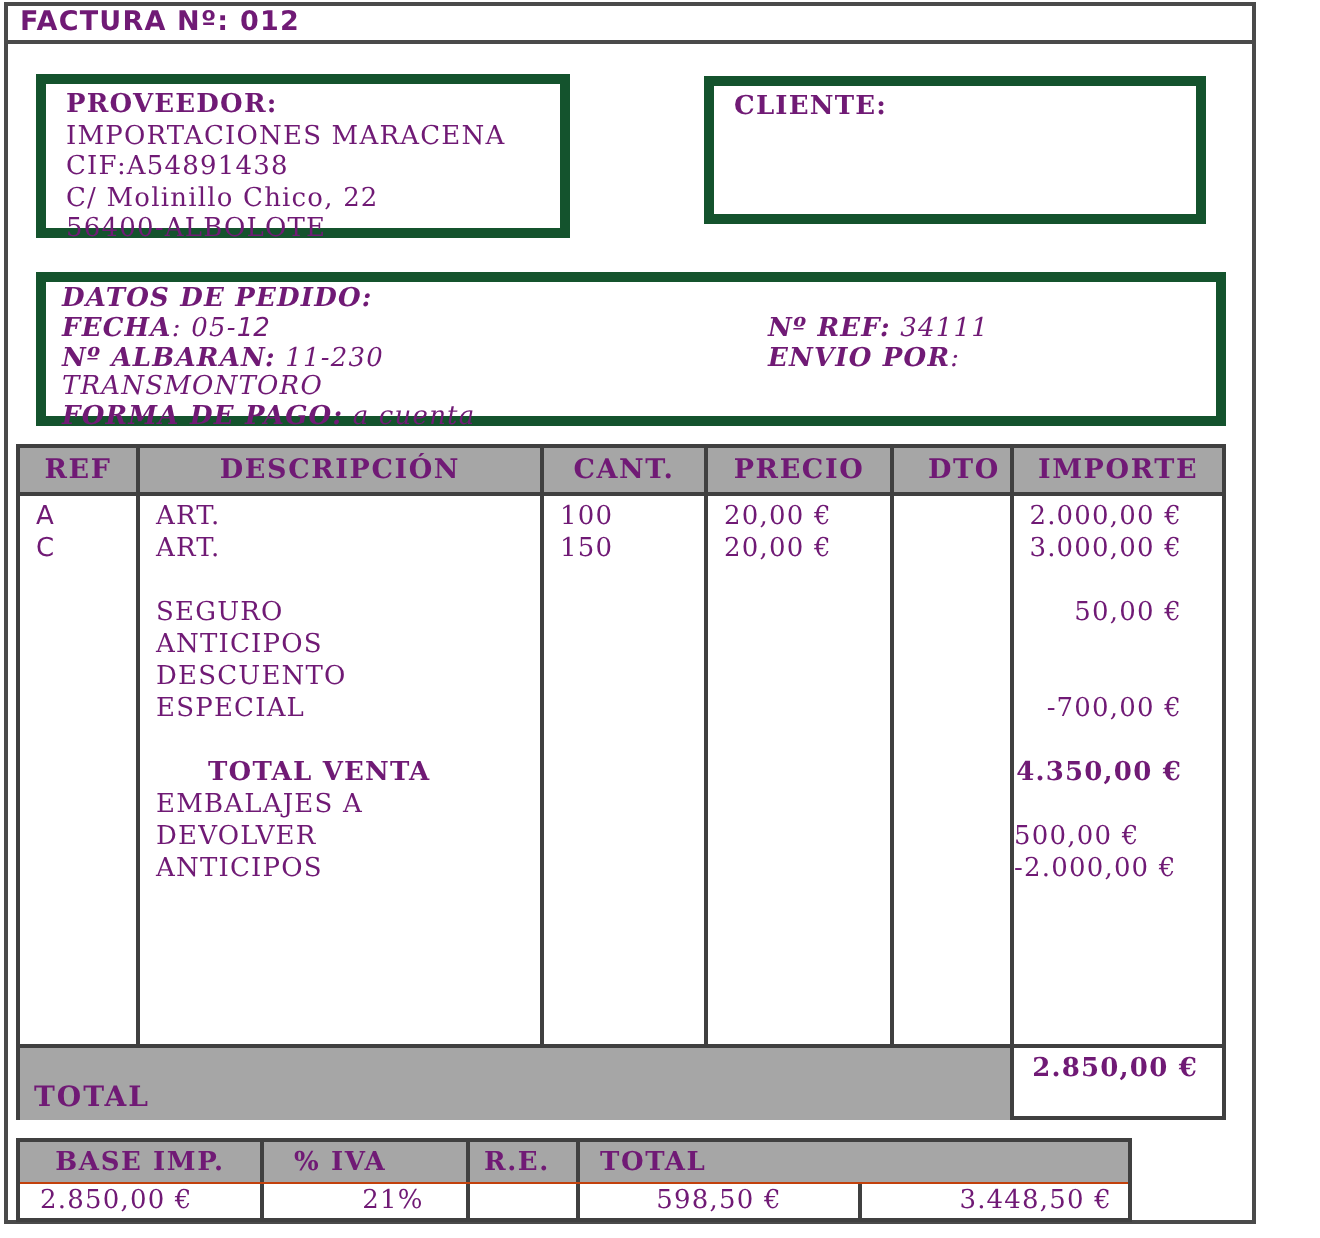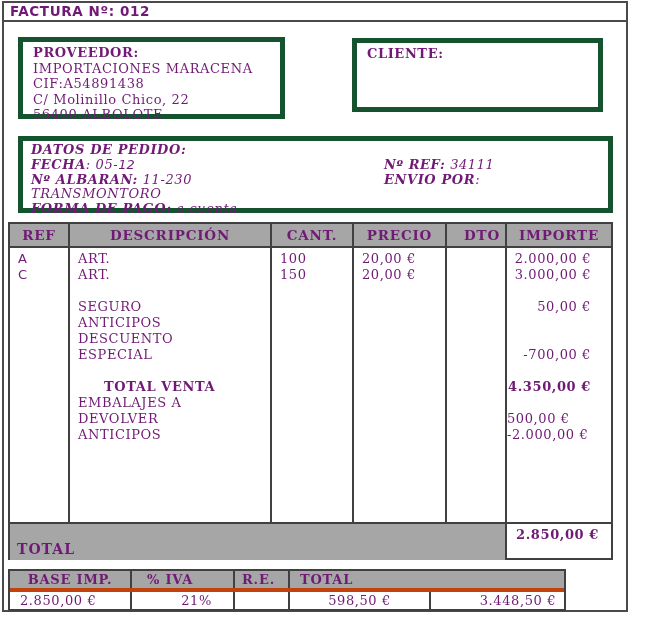--- a/index.html
+++ b/index.html
@@ -42,21 +42,21 @@
   .ittotal{height:36px;}
   .t-left{width:497px;background:#a6a6a6;border-right:2px solid #404040;
           position:relative;box-sizing:border-box;}
   .t-label{position:absolute;left:7px;bottom:3px;font-weight:bold;
            font-size:14px;letter-spacing:1px;}
   .t-imp{flex:1;text-align:right;padding:3px 12px 0 0;font-weight:bold;letter-spacing:0.6px;}
   
   .stable{position:absolute;left:8px;top:569px;width:558px;height:42px;
           border:2px solid #404040;box-sizing:border-box;font-size:13px;}
   .strow{display:flex;box-sizing:border-box;}
-  .sthead{height:21px;background:#a6a6a6;border-bottom:4px solid #c2410c;}
+  .sthead{height:21px;background:#a6a6a6;border-bottom:1px solid #c2410c;}
   .sthead .cell{font-weight:bold;font-size:13px;letter-spacing:0.8px;
                 display:flex;align-items:center;}
   .stvals{height:17px;}
   .stvals .cell{display:flex;align-items:center;letter-spacing:0.6px;}
   .s-base{width:122px;} .s-iva{width:103px;padding-left:28px;} .s-re{width:55px;}
   .s-impiva{width:141px;} .s-total{flex:1;}
   .h-center{justify-content:center;}
   .pl15{padding-left:15px;} .pl7{padding-left:7px;} .pl10{padding-left:10px;}
   .v-left{padding-left:10px;} .v-center{justify-content:center;}
   .v-right{justify-content:flex-end;padding-right:8px;}

